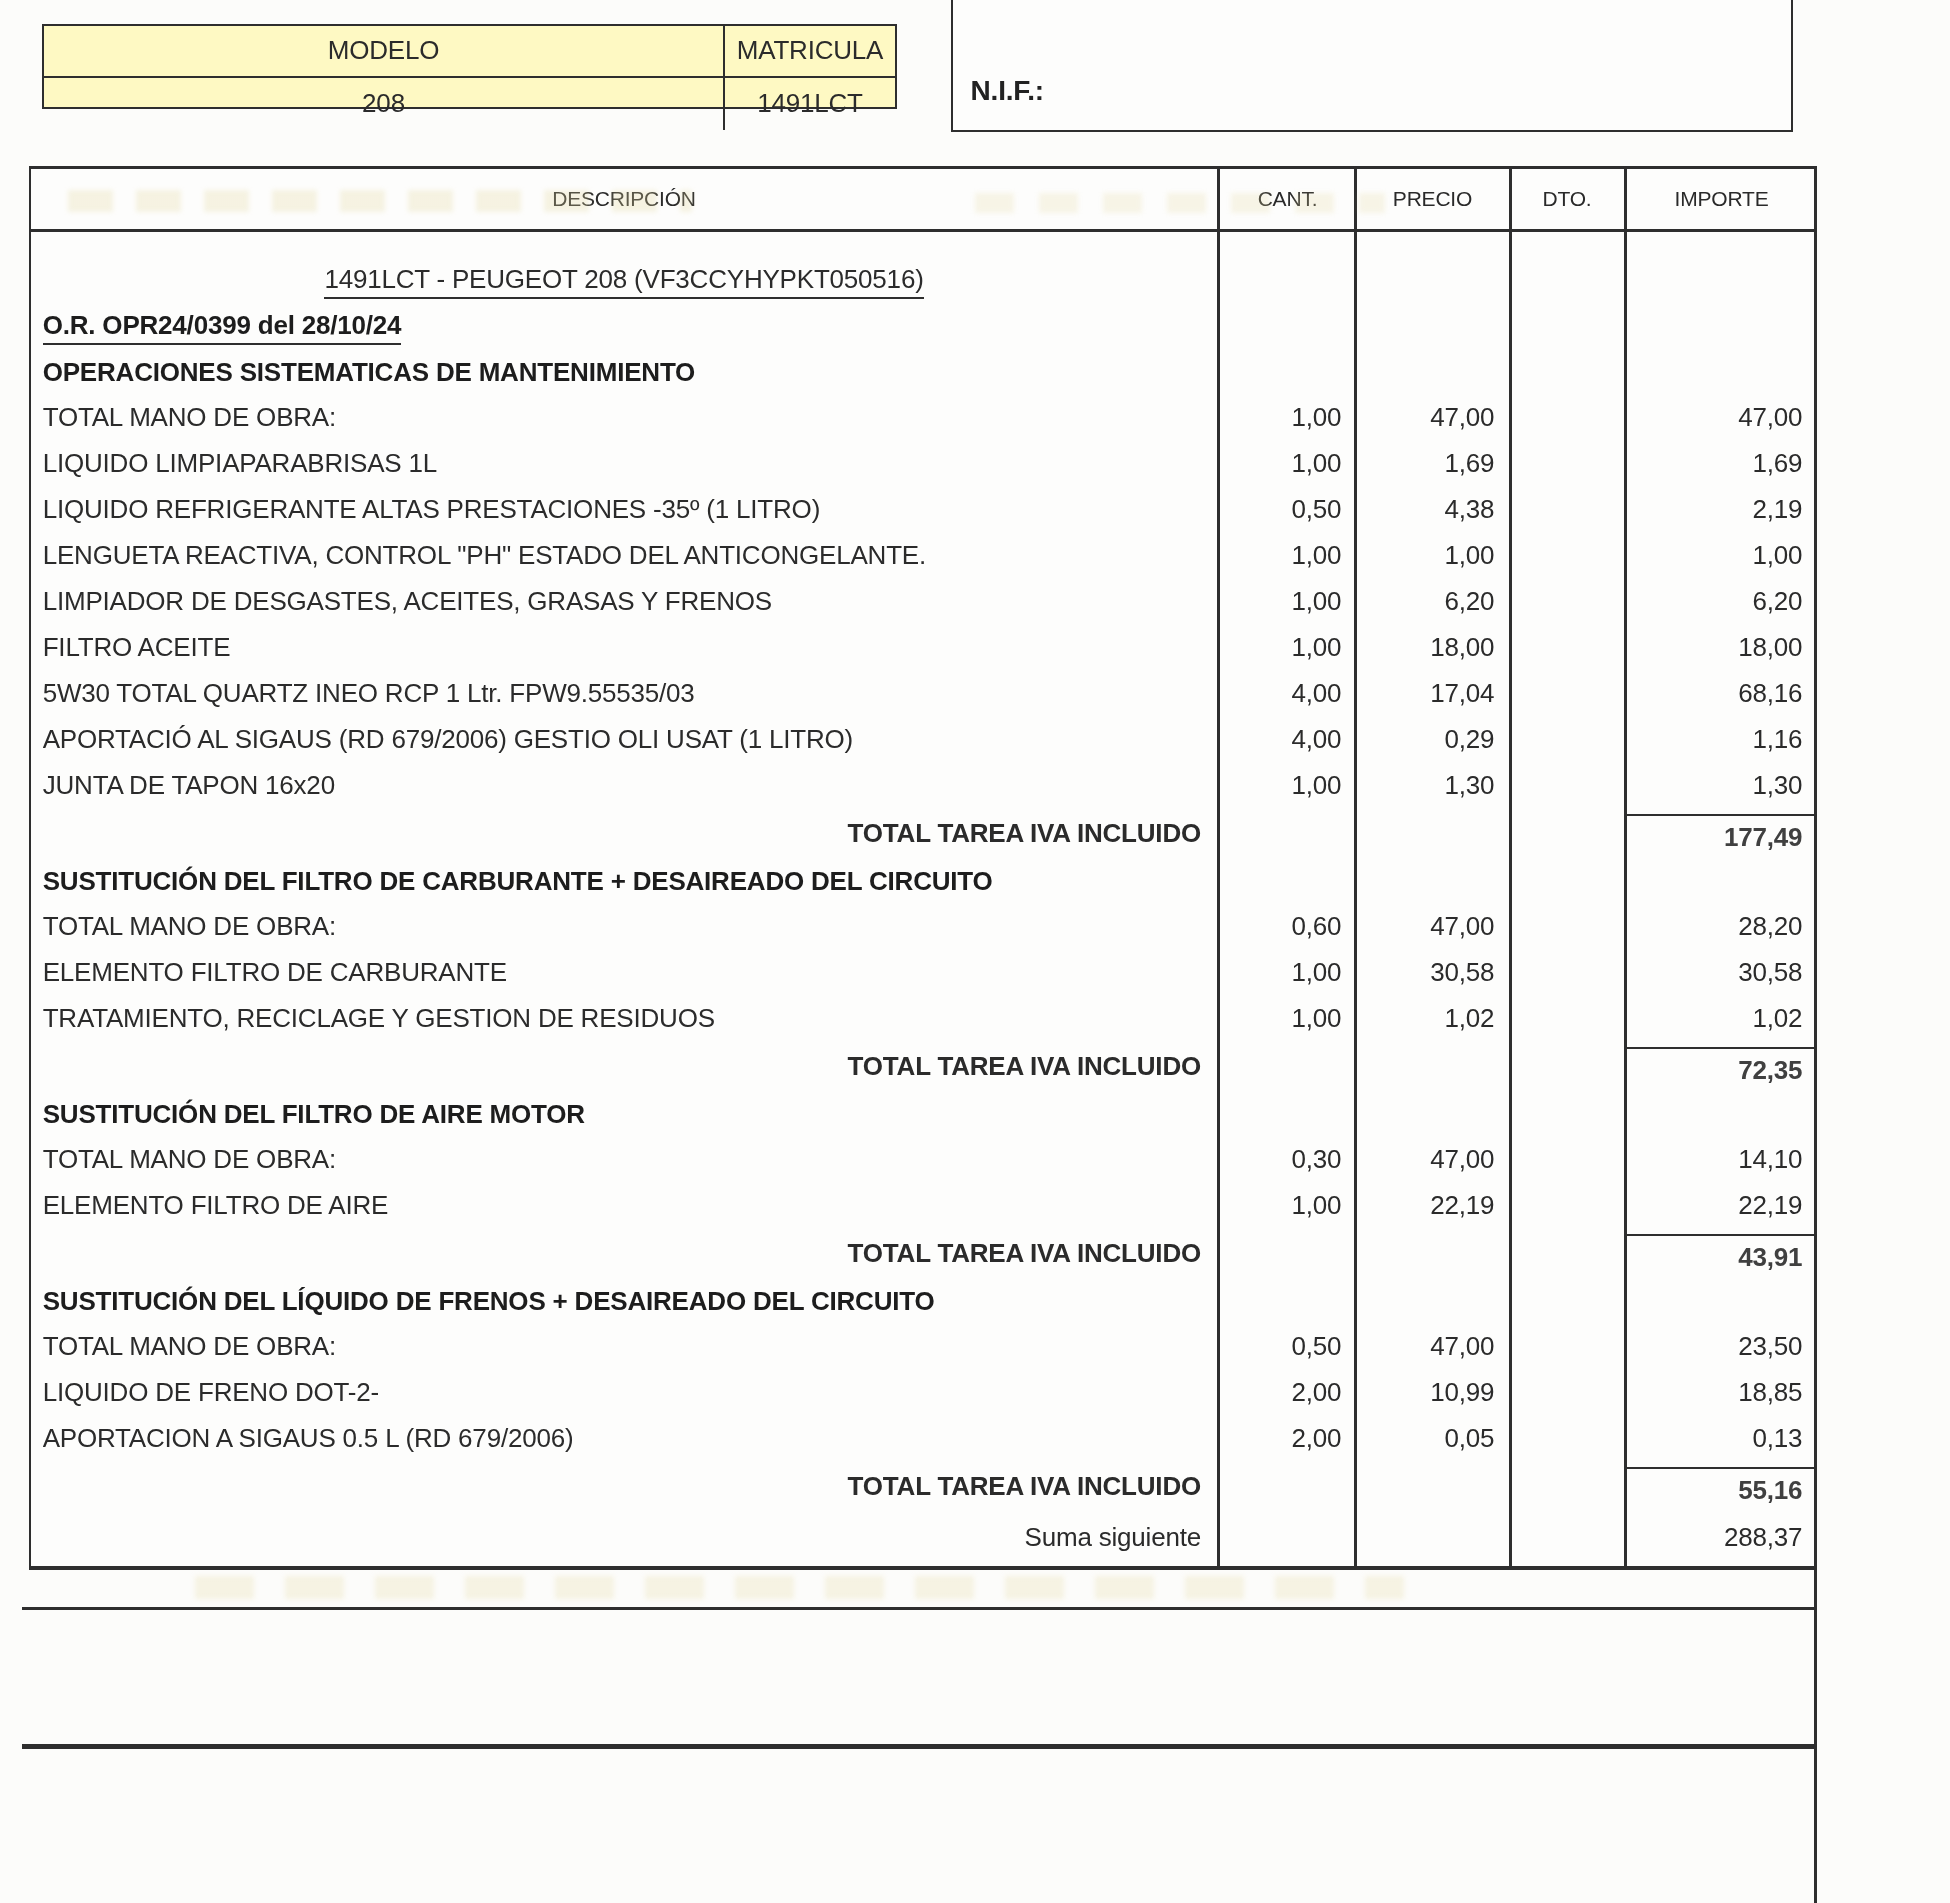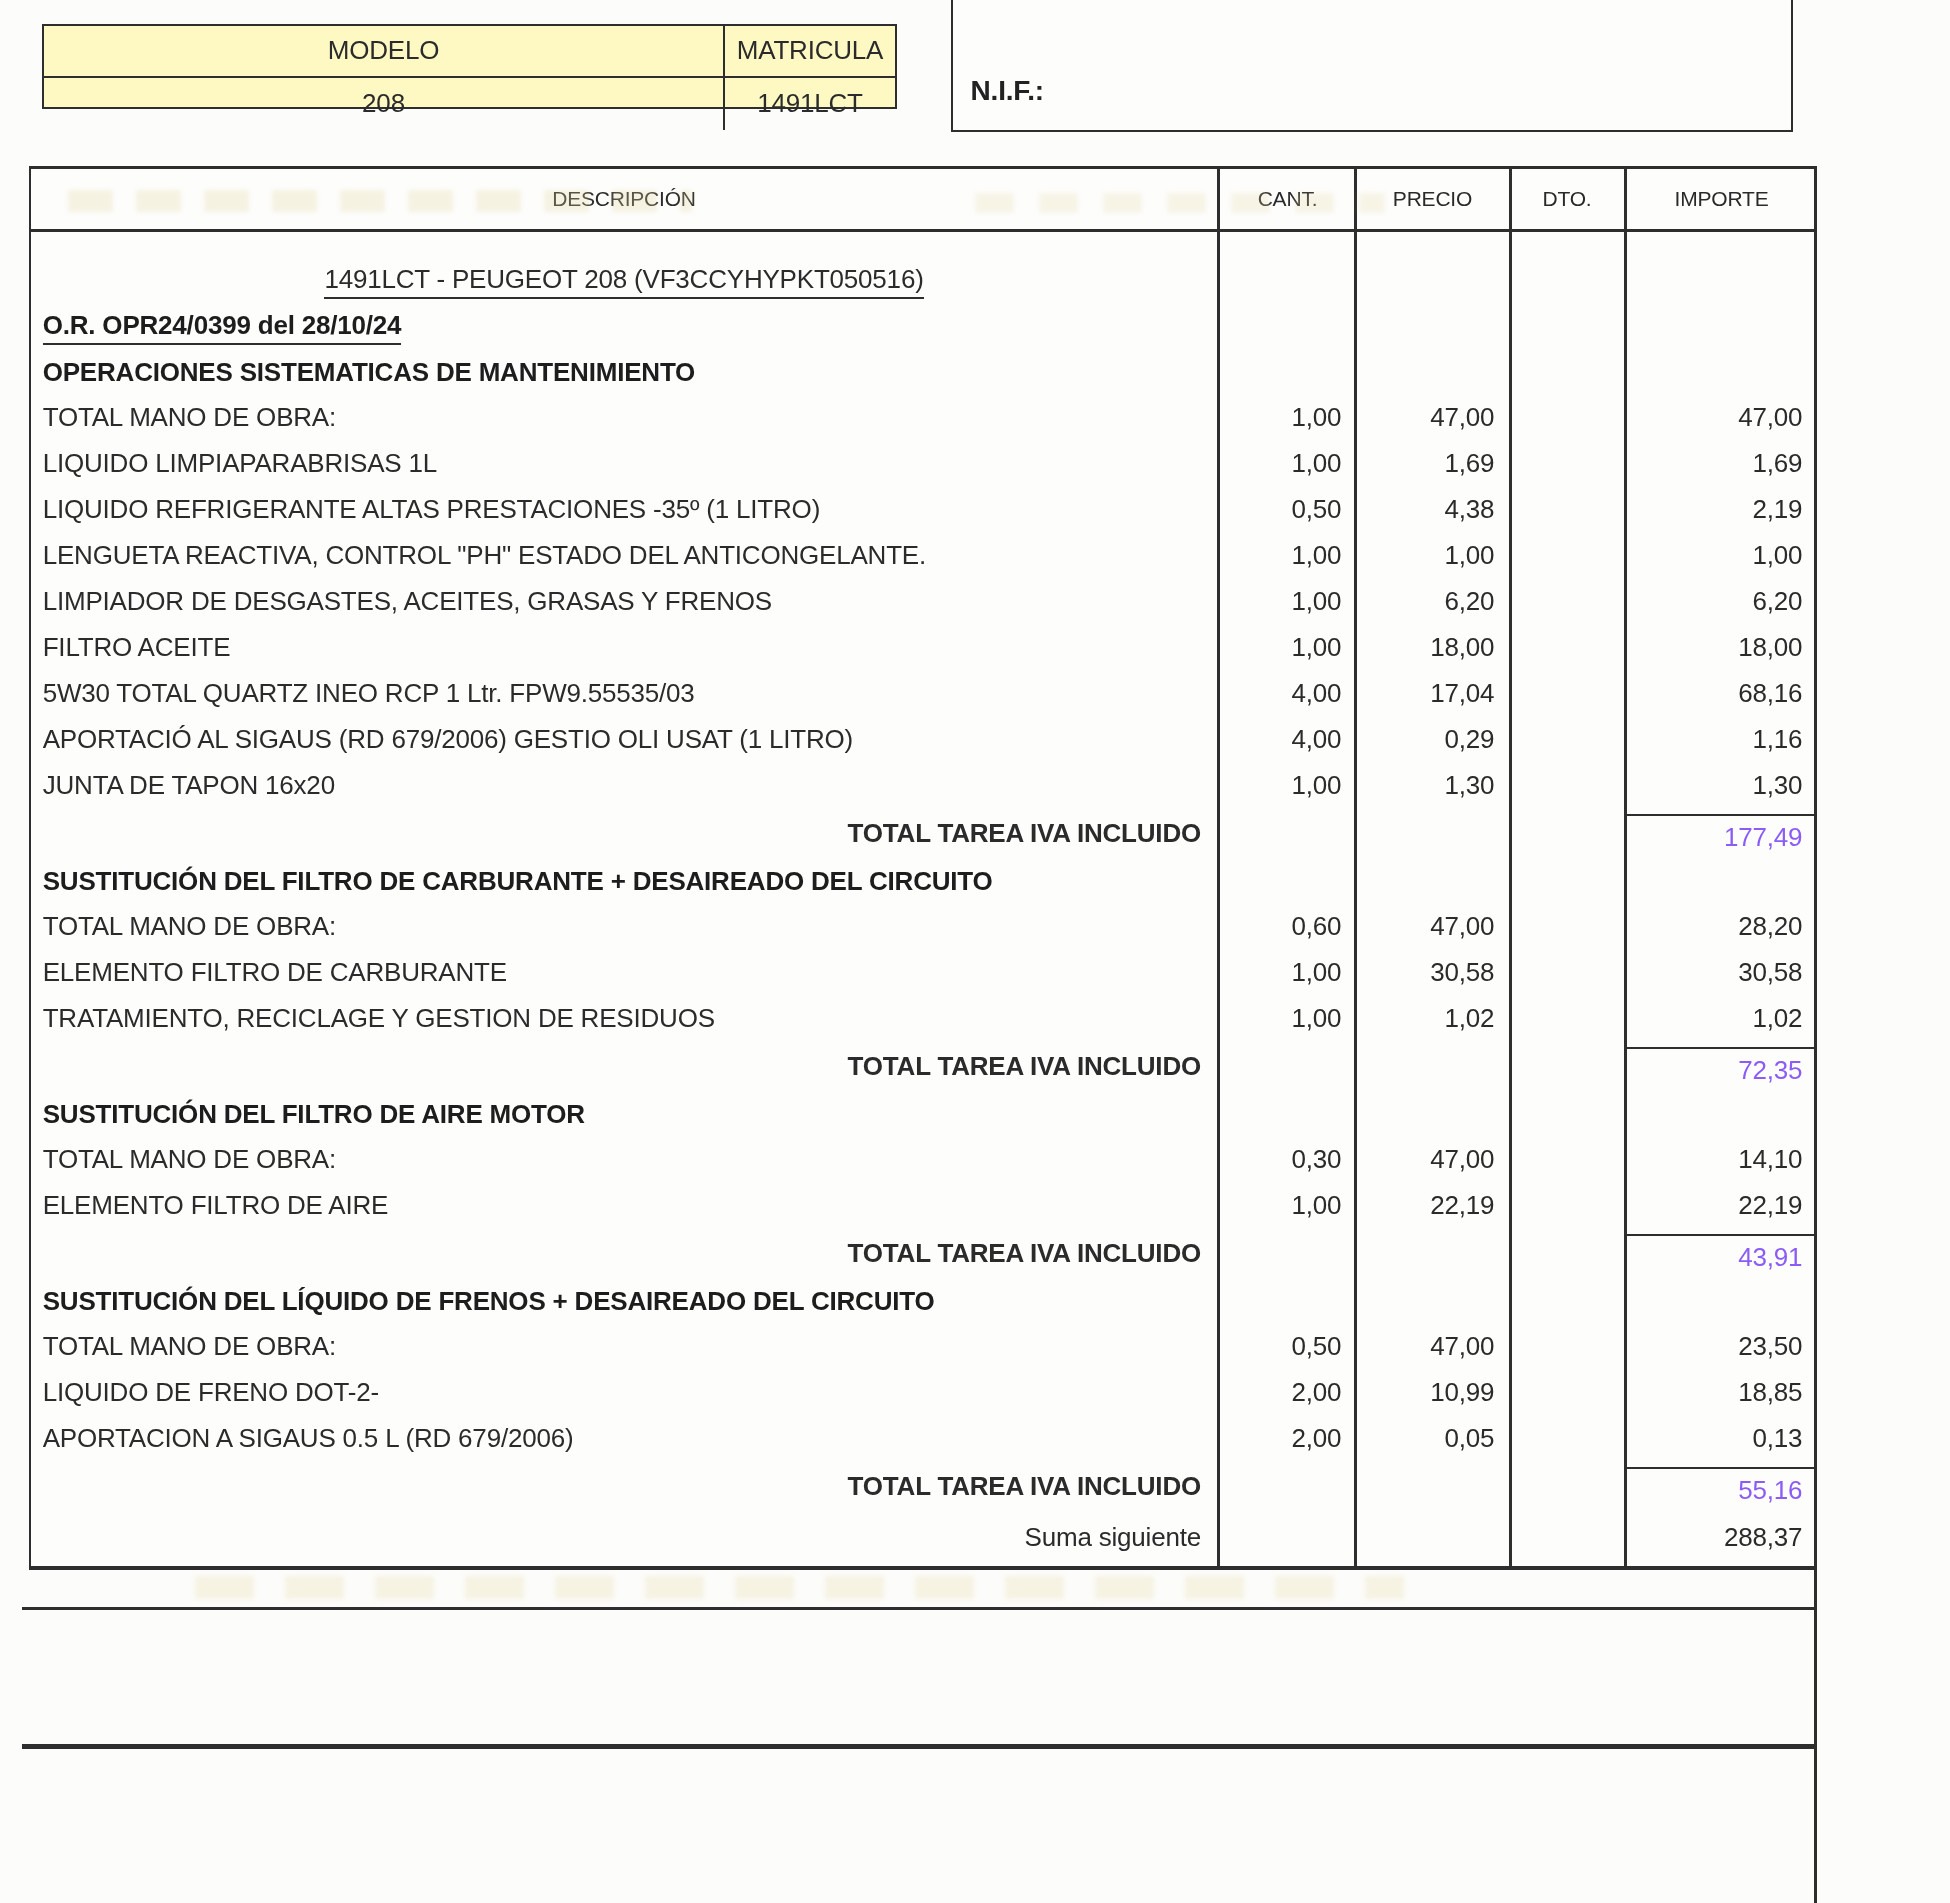--- a/index.html
+++ b/index.html
@@ -64,21 +64,21 @@
   .cell{position:absolute;top:0;height:100%;display:flex;align-items:center;font-size:26px;white-space:nowrap;}
   .c-desc{left:11.7px;width:1165px;overflow:hidden;}
   .c-title{left:0;width:1186px;justify-content:center;}
   .c-cant{left:1189px;width:135px;justify-content:flex-end;padding-right:13.7px;box-sizing:border-box;}
   .c-precio{left:1326px;width:151px;justify-content:flex-end;padding-right:13.7px;box-sizing:border-box;}
   .c-importe{left:1596px;width:189px;justify-content:flex-end;padding-right:13.7px;box-sizing:border-box;}
   .c-totlabel{left:0;width:1170px;justify-content:flex-end;font-weight:700;}
   .c-sumlabel{left:0;width:1170px;justify-content:flex-end;font-weight:400;}
   .r-tot .c-importe{
     top:5.9px;height:auto;bottom:0;
-    border-top:2.9px solid #2e2e2e;font-weight:400;color:#8b5cf6;
+    border-top:2.9px solid #2e2e2e;font-weight:700;color:#404040;
   }
   .r-sum .c-importe{font-weight:400;}
   .b{font-weight:700;color:#1d1d1d;}
   .u{border-bottom:2.9px solid #2e2e2e;padding-bottom:2px;}
   
   .right-vline{position:absolute;left:1814px;top:166px;width:2.9px;height:1738px;background:#2e2e2e;}
   .hline-a{position:absolute;left:21.5px;top:1607px;width:1795px;height:2.9px;background:#2e2e2e;}
   .hline-b{position:absolute;left:21.5px;top:1744px;width:1795px;height:4.9px;background:#2e2e2e;}
   
   .smudge{position:absolute;filter:blur(2.9px);opacity:.5;pointer-events:none;}

